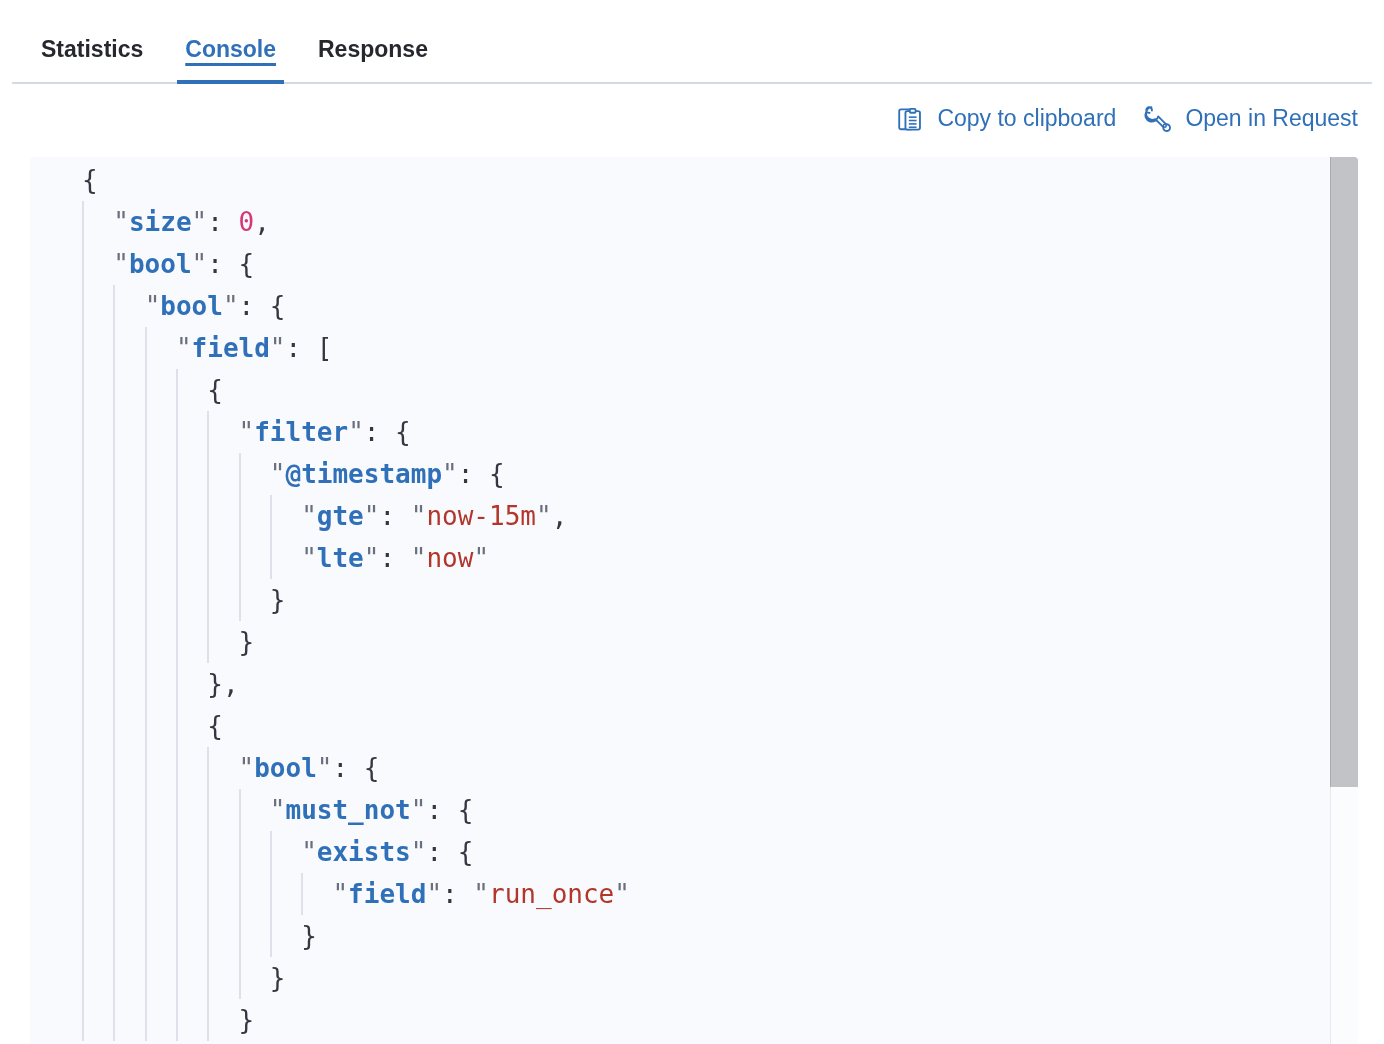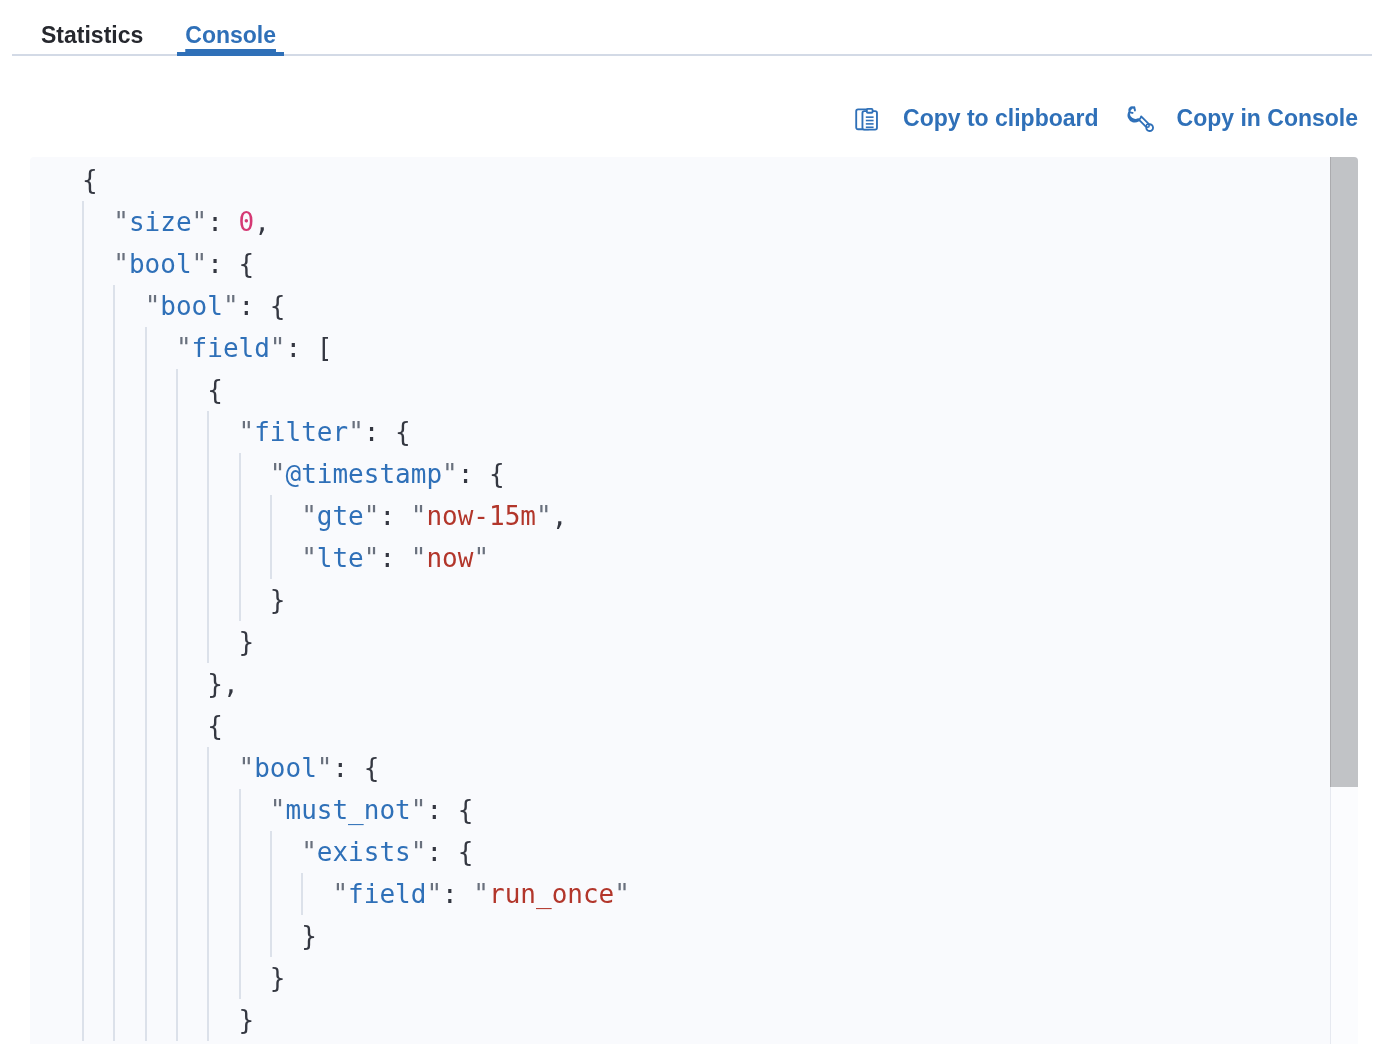--- a/index.html
+++ b/index.html
@@ -14,50 +14,50 @@
     --num:#d53873;
     --quote:#69707d;
     --thumb:#c1c3c6;
   }
   *{box-sizing:border-box;margin:0;padding:0;}
   html,body{width:1384px;height:1044px;overflow:hidden;background:#ffffff;
     font-family:"Liberation Sans","DejaVu Sans",sans-serif;}
   .stage{position:relative;width:1384px;height:1044px;background:#fff;}
 
   
-  .tabs{position:absolute;top:0;left:0;right:0;height:56px;
+  .tabs{position:absolute;top:0;left:0;right:0;height:84px;
     display:flex;align-items:center;gap:26px;padding:14px 0 0 33px;}
   .tabs::after{content:"";position:absolute;left:12px;right:12px;bottom:0;height:2px;
     background:var(--divider);}
   .tab{position:relative;height:100%;display:flex;align-items:center;padding:0 8px;
     font-size:23px;font-weight:700;color:var(--tab-dark);cursor:pointer;white-space:nowrap;}
   .tab.active{color:var(--blue);}
   .tab.active::after{content:"";position:absolute;left:0;right:0;bottom:0;height:4px;
     background:var(--blue);z-index:2;}
   .tab.active .tab-label{text-decoration:underline;text-decoration-thickness:2.5px;
     text-underline-offset:6px;}
 
   
   .actions{position:absolute;top:94px;right:26px;height:48px;
     display:flex;align-items:center;gap:28px;}
-  .action{display:flex;align-items:flex-end;gap:23px;color:var(--blue);
-    font-size:23px;font-weight:700;cursor:pointer;white-space:nowrap;}
+  .action{display:flex;align-items:flex-end;gap:14px;color:var(--blue);
+    font-size:23px;font-weight:400;cursor:pointer;white-space:nowrap;}
   .action svg{display:block;}
 
   
   .code-panel{position:absolute;left:30px;right:26px;top:157px;bottom:0;
     background:var(--code-bg);border-radius:4px 4px 0 0;overflow:hidden;}
   .code-content{position:absolute;left:0;right:28px;top:0;bottom:0;
     padding:2px 20px 0 52px;
     font-family:"DejaVu Sans Mono","Liberation Mono",monospace;
     font-size:26px;line-height:42px;color:var(--punct);overflow:hidden;}
   .cl{position:relative;height:42px;white-space:pre;}
   .gd{position:absolute;top:0;height:42px;border-left:2px solid var(--guide);}
   .tok-p{color:var(--punct);}
-  .tok-k{color:var(--key);}
+  .tok-k{color:var(--key);font-weight:bold;}
   .tok-s{color:var(--str);}
   .tok-n{color:var(--num);}
   .tok-q{color:var(--quote);}
 
   
   .sb-track{position:absolute;top:0;right:0;bottom:0;width:28px;
     background:#fbfcfe;border-left:1px solid #e6e9f0;}
   .sb-thumb{position:absolute;top:0;left:-1px;right:0;height:630px;
     background:var(--thumb);border-left:1px solid #ababae;cursor:pointer;}
 </style>
@@ -65,20 +65,23 @@
 <body>
 
 <div class="stage">
 
   <div class="tabs">
     <div class="tab">
       <span class="tab-label">Statistics</span>
     </div>
     <div class="tab active">
       <span class="tab-label">Console</span>
+    </div>
+    <div class="tab">
+      <span class="tab-label">Response</span>
     </div>
   </div>
 
   <div class="actions">
     <div class="action">
       <span>
         <svg width="27" height="27" viewBox="0 0 16 16" fill="none" stroke="currentColor" stroke-width="1.1">
           <rect x="1.9" y="2.6" width="8.2" height="11.8" rx="1.1"></rect>
           <rect x="5.6" y="3.6" width="8.6" height="11" rx="1.1" fill="#ffffff"></rect>
           <rect x="8.2" y="2.3" width="3.4" height="2.3" rx="0.6" fill="#ffffff"></rect>
@@ -100,21 +103,21 @@
                    Z" fill="none"></path>
           <path d="M1.26 4.34
                    A3.8 3.8 0 1 0 8.39 6.73
                    L13.15 11.45
                    A2.0 2.0 0 1 1 11.45 13.15
                    L6.73 8.39
                    A3.8 3.8 0 0 1 1.26 4.34" fill="none"></path>
           <circle cx="12.3" cy="12.3" r="0.85" stroke-width="0.9"></circle>
         </svg>
       </span>
-      <span>Copy in Console</span>
+      <span>Open in Request</span>
     </div>
   </div>
 
   <div class="code-panel">
     <div class="code-content" id="code-content">
         <div class="cl"><span class="tok-p"></span><span class="tok-p">{</span></div>
         <div class="cl"><span class="gd" style="left: 0ch;"></span><span class="tok-p">  </span><span class="tok-q">"</span><span class="tok-k">size</span><span class="tok-q">"</span><span class="tok-p">: </span><span class="tok-n">0</span><span class="tok-p">,</span></div>
         <div class="cl"><span class="gd" style="left: 0ch;"></span><span class="tok-p">  </span><span class="tok-q">"</span><span class="tok-k">bool</span><span class="tok-q">"</span><span class="tok-p">: {</span></div>
         <div class="cl"><span class="gd" style="left: 0ch;"></span><span class="gd" style="left: 2ch;"></span><span class="tok-p">    </span><span class="tok-q">"</span><span class="tok-k">bool</span><span class="tok-q">"</span><span class="tok-p">: {</span></div>
         <div class="cl"><span class="gd" style="left: 0ch;"></span><span class="gd" style="left: 2ch;"></span><span class="gd" style="left: 4ch;"></span><span class="tok-p">      </span><span class="tok-q">"</span><span class="tok-k">field</span><span class="tok-q">"</span><span class="tok-p">: [</span></div>

